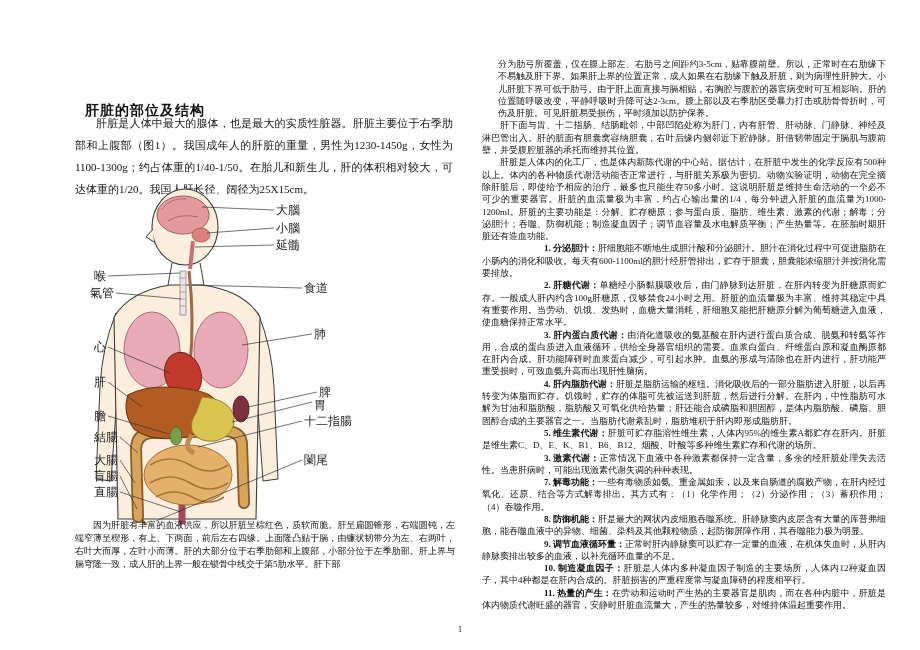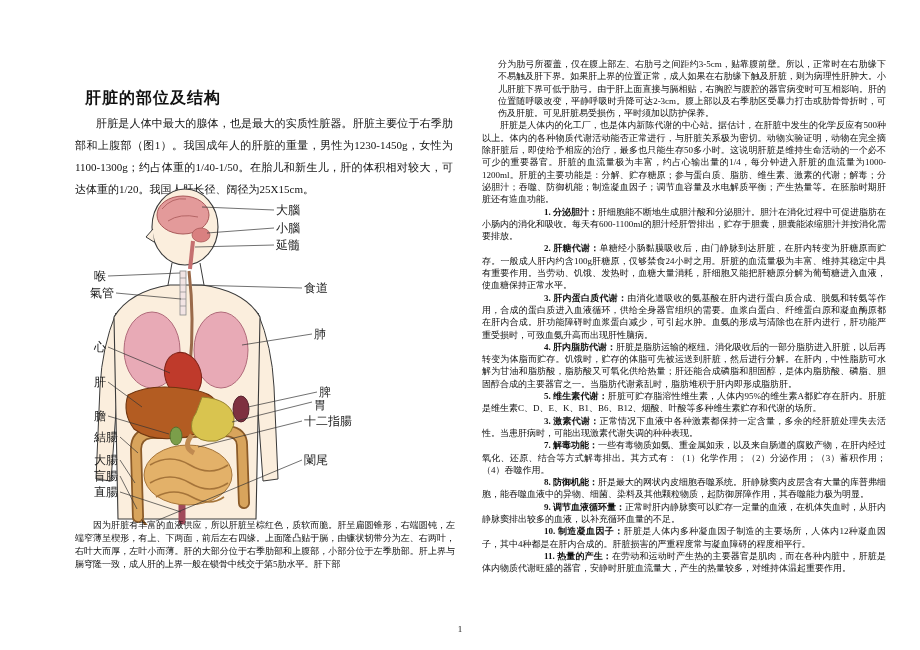--- a/index.html
+++ b/index.html
@@ -1,20 +1,20 @@
 <!DOCTYPE html>
 <html><head>
 <meta charset="utf-8">
 <style>
   * { box-sizing: border-box; margin: 0; padding: 0; }
   html, body { width: 920px; height: 650px; }
   body { background: #ffffff; font-family: "Liberation Serif", "DejaVu Serif", serif; color: #111; }
   .page { position: relative; width: 920px; height: 650px; background: #ffffff; overflow: hidden; }
 
-  .doc-title { position: absolute; left: 85px; top: 88px; font-size: 16px; font-weight: bold; letter-spacing: 1px; }
+  .doc-title { position: absolute; left: 85px; top: 102px; font-size: 14px; font-weight: bold; letter-spacing: 1px; }
   .lp1 { position: absolute; left: 75px; top: 112px; width: 378px; font-size: 11px; line-height: 22px; text-align: justify; text-indent: 21px; }
   .figure { position: absolute; left: 80px; top: 185px; width: 352px; height: 340px; }
   .fig-label { font-size: 12px; fill: #1a1a1a; font-family: "Liberation Serif", serif; }
   .lp2 { position: absolute; left: 75px; top: 519px; width: 380px; font-size: 9px; line-height: 13px; text-align: justify; text-indent: 18px; }
 
   .col-right { position: absolute; left: 482px; top: 58px; width: 404px; font-size: 9px; line-height: 12.3px; text-align: justify; }
   .col-right p { text-indent: 18px; margin: 0; }
   .col-right p.flush { text-indent: 0; margin-left: 16px; }
   .col-right .section-title { font-weight: bold; }
   .col-right b { font-weight: bold; margin-left: 44px; }
@@ -157,20 +157,21 @@
       <text class="fig-label" x="234" y="224">胃</text>
       <text class="fig-label" x="224" y="240">十二指腸</text>
       <text class="fig-label" x="224" y="279">闌尾</text>
     </svg>
   </div>
 
   <p class="lp2">因为肝脏有丰富的血液供应，所以肝脏呈棕红色，质软而脆。肝呈扁圆锥形，右端圆钝，左端窄薄呈楔形，有上、下两面，前后左右四缘。上面隆凸贴于膈，由镰状韧带分为左、右两叶，右叶大而厚，左叶小而薄。肝的大部分位于右季肋部和上腹部，小部分位于左季肋部。肝上界与膈穹隆一致，成人肝的上界一般在锁骨中线交于第5肋水平。肝下部</p>
 
   <div class="col-right">
     <p class="flush"><span>分为肋弓所覆盖，仅在腹上部左、右肋弓之间距约3-5cm，贴靠腹前壁。所以，正常时在右肋缘下不易触及肝下界。如果肝上界的位置正常，成人如果在右肋缘下触及肝脏，则为病理性肝肿大。小儿肝脏下界可低于肋弓。由于肝上面直接与膈相贴，右胸腔与腹腔的器官病变时可互相影响。肝的位置随呼吸改变，平静呼吸时升降可达2-3cm。腹上部以及右季肋区受暴力打击或肋骨骨折时，可伤及肝脏。可见肝脏易受损伤，平时须加以防护保养。</span></p>
+    <p><span>肝下面与胃、十二指肠、结肠毗邻，中部凹陷处称为肝门，内有肝管、肝动脉、门静脉、神经及淋巴管出入。肝的脏面有胆囊窝容纳胆囊，右叶后缘内侧邻近下腔静脉。肝借韧带固定于膈肌与腹前壁，并受腹腔脏器的承托而维持其位置。</span></p>
     <p><span>肝脏是人体内的化工厂，也是体内新陈代谢的中心站。据估计，在肝脏中发生的化学反应有500种以上。体内的各种物质代谢活动能否正常进行，与肝脏关系极为密切。动物实验证明，动物在完全摘除肝脏后，即使给予相应的治疗，最多也只能生存50多小时。这说明肝脏是维持生命活动的一个必不可少的重要器官。肝脏的血流量极为丰富，约占心输出量的1/4，每分钟进入肝脏的血流量为1000-1200ml。肝脏的主要功能是：分解、贮存糖原；参与蛋白质、脂肪、维生素、激素的代谢；解毒；分泌胆汁；吞噬、防御机能；制造凝血因子；调节血容量及水电解质平衡；产生热量等。在胚胎时期肝脏还有造血功能。</span></p>
     <p><b>1. 分泌胆汁：</b><span>肝细胞能不断地生成胆汁酸和分泌胆汁。胆汁在消化过程中可促进脂肪在小肠内的消化和吸收。每天有600-1100ml的胆汁经肝管排出，贮存于胆囊，胆囊能浓缩胆汁并按消化需要排放。</span></p>
     <p><b>2. 肝糖代谢：</b><span>单糖经小肠黏膜吸收后，由门静脉到达肝脏，在肝内转变为肝糖原而贮存。一般成人肝内约含100g肝糖原，仅够禁食24小时之用。肝脏的血流量极为丰富、维持其稳定中具有重要作用。当劳动、饥饿、发热时，血糖大量消耗，肝细胞又能把肝糖原分解为葡萄糖进入血液，使血糖保持正常水平。</span></p>
     <p><b>3. 肝内蛋白质代谢：</b><span>由消化道吸收的氨基酸在肝内进行蛋白质合成、脱氨和转氨等作用，合成的蛋白质进入血液循环，供给全身器官组织的需要。血浆白蛋白、纤维蛋白原和凝血酶原都在肝内合成。肝功能障碍时血浆蛋白减少，可引起水肿。血氨的形成与清除也在肝内进行，肝功能严重受损时，可致血氨升高而出现肝性脑病。</span></p>
     <p><b>4. 肝内脂肪代谢：</b><span>肝脏是脂肪运输的枢纽。消化吸收后的一部分脂肪进入肝脏，以后再转变为体脂而贮存。饥饿时，贮存的体脂可先被运送到肝脏，然后进行分解。在肝内，中性脂肪可水解为甘油和脂肪酸，脂肪酸又可氧化供给热量；肝还能合成磷脂和胆固醇，是体内脂肪酸、磷脂、胆固醇合成的主要器官之一。当脂肪代谢紊乱时，脂肪堆积于肝内即形成脂肪肝。</span></p>
     <p><b>5. 维生素代谢：</b><span>肝脏可贮存脂溶性维生素，人体内95%的维生素A都贮存在肝内。肝脏是维生素C、D、E、K、B1、B6、B12、烟酸、叶酸等多种维生素贮存和代谢的场所。</span></p>
     <p><b>3. 激素代谢：</b><span>正常情况下血液中各种激素都保持一定含量，多余的经肝脏处理失去活性。当患肝病时，可能出现激素代谢失调的种种表现。</span></p>
     <p><b>7. 解毒功能：</b><span>一些有毒物质如氨、重金属如汞，以及来自肠道的腐败产物，在肝内经过氧化、还原、结合等方式解毒排出。其方式有：（1）化学作用；（2）分泌作用；（3）蓄积作用；（4）吞噬作用。</span></p>
     <p><b>8. 防御机能：</b><span>肝是最大的网状内皮细胞吞噬系统。肝静脉窦内皮层含有大量的库普弗细胞，能吞噬血液中的异物、细菌、染料及其他颗粒物质，起防御屏障作用，其吞噬能力极为明显。</span></p>
     <p><b>9. 调节血液循环量：</b><span>正常时肝内静脉窦可以贮存一定量的血液，在机体失血时，从肝内静脉窦排出较多的血液，以补充循环血量的不足。</span></p>

